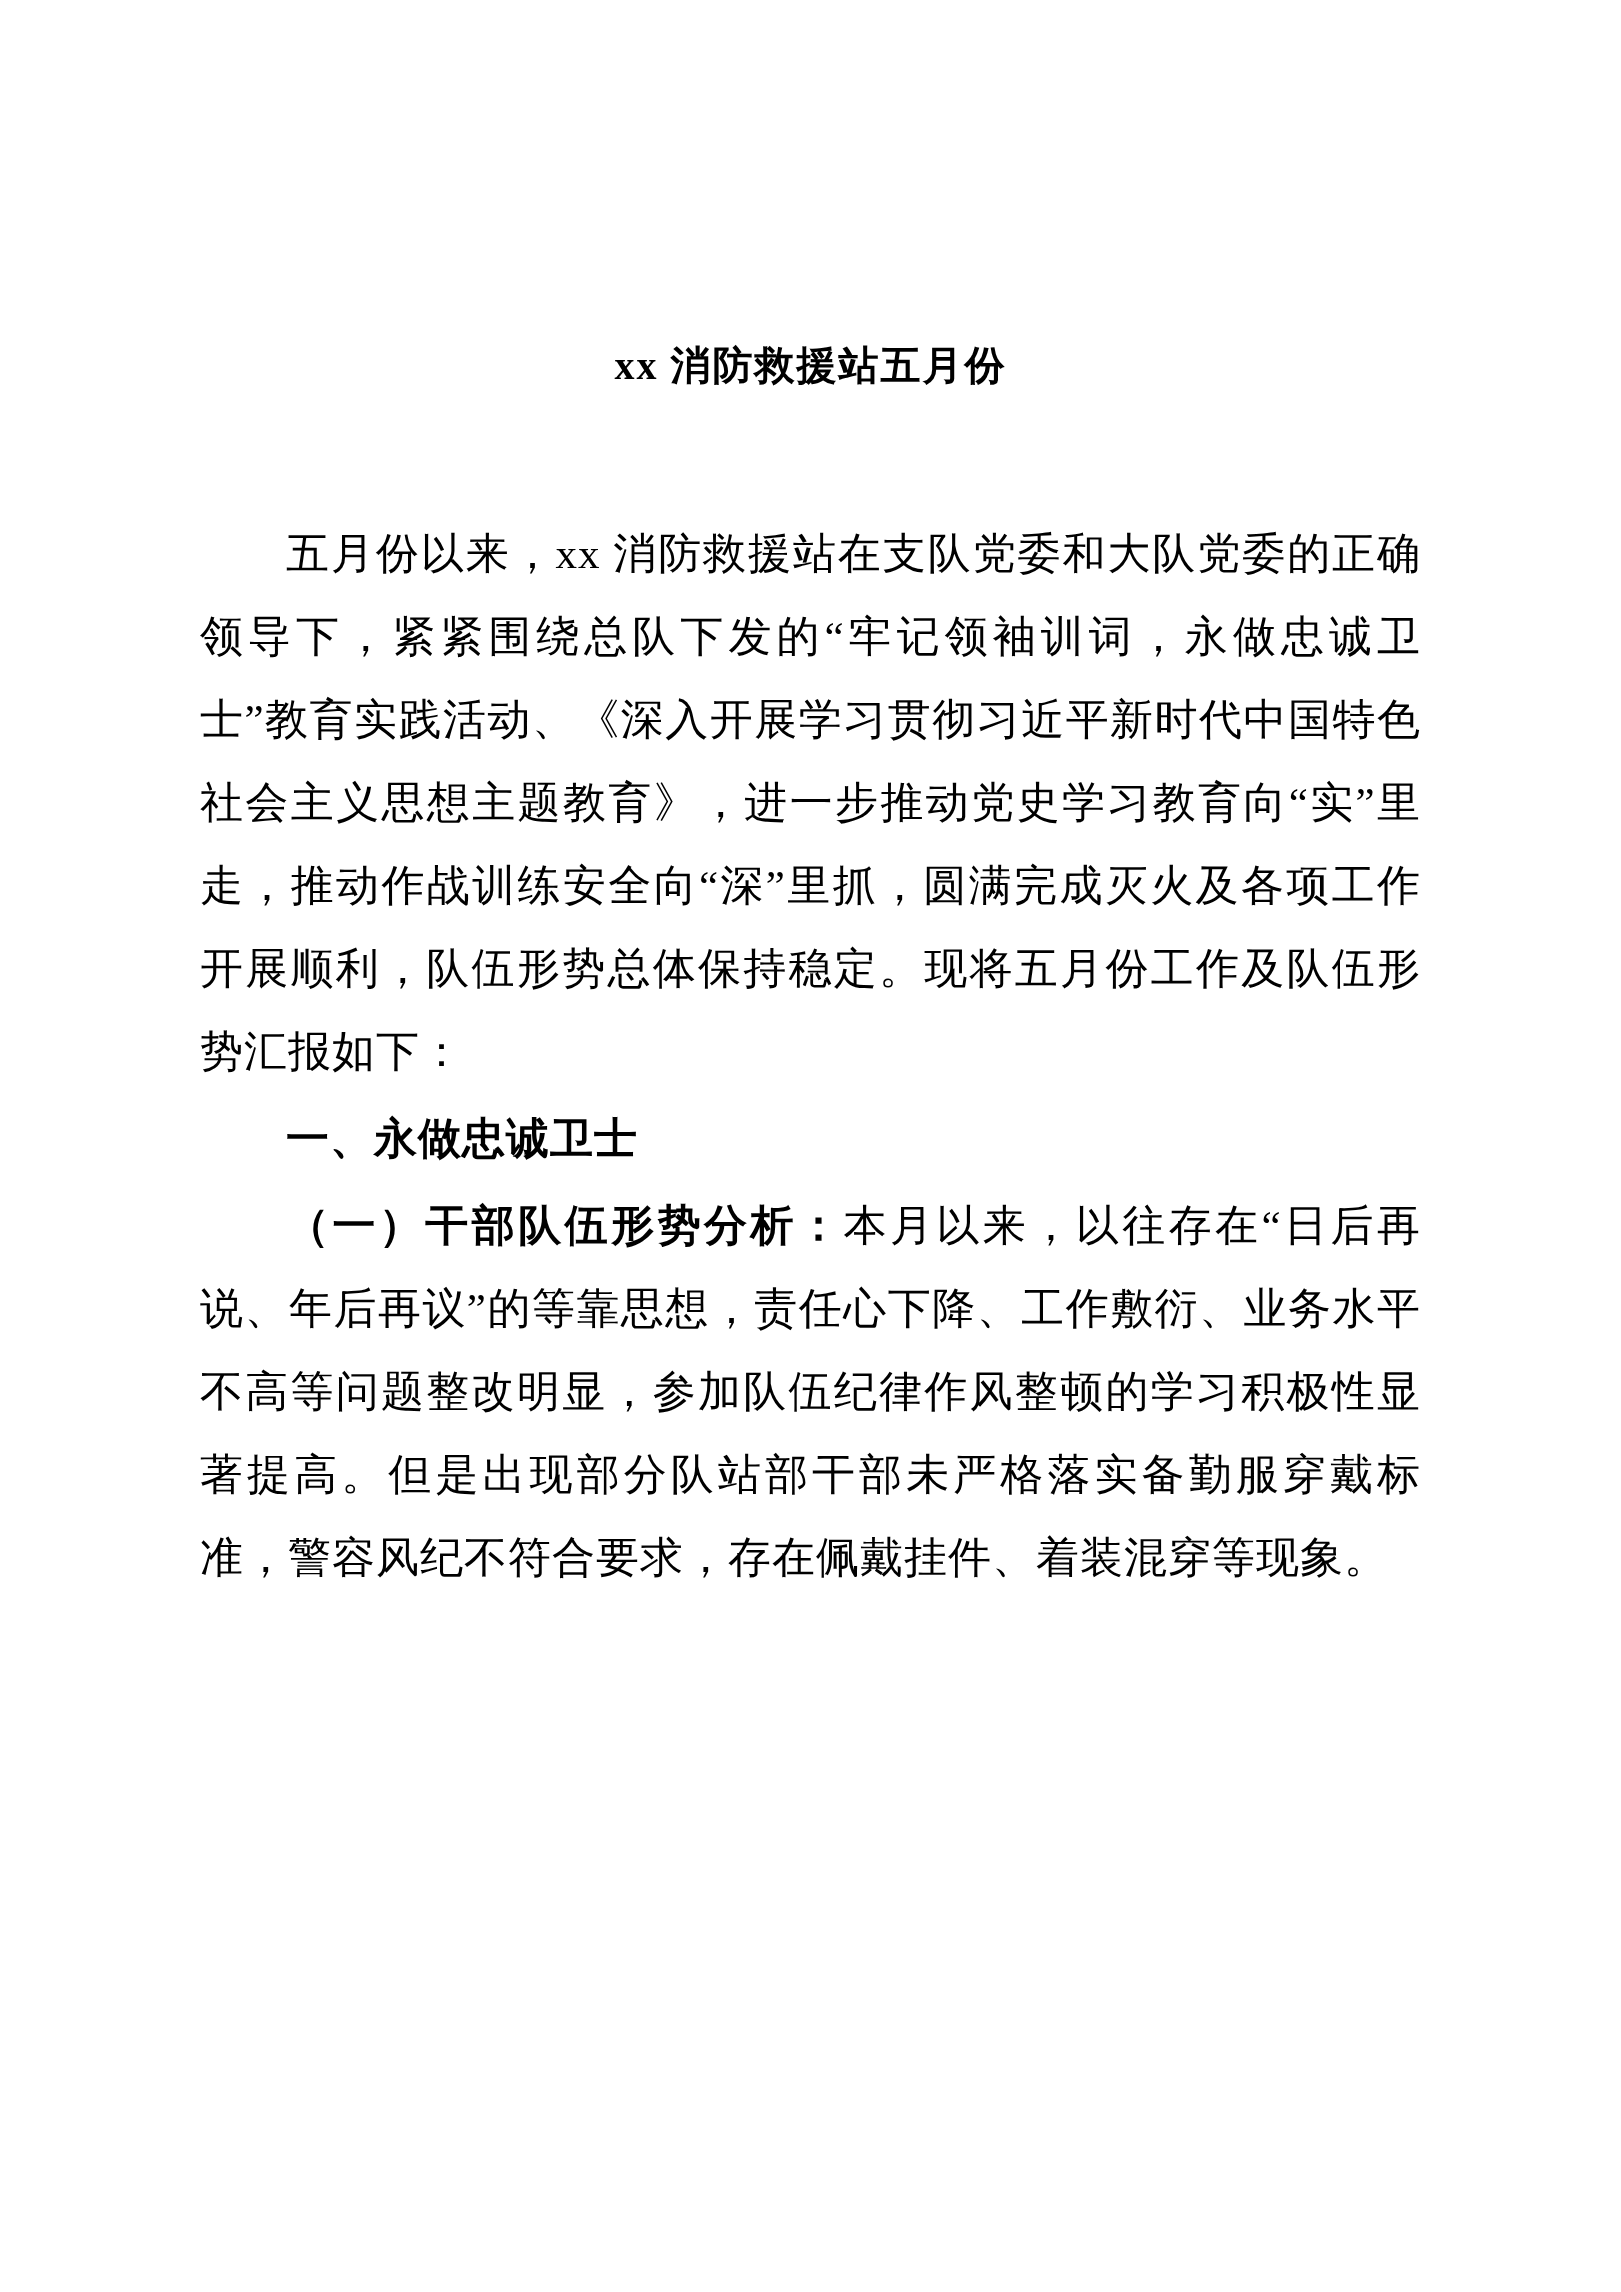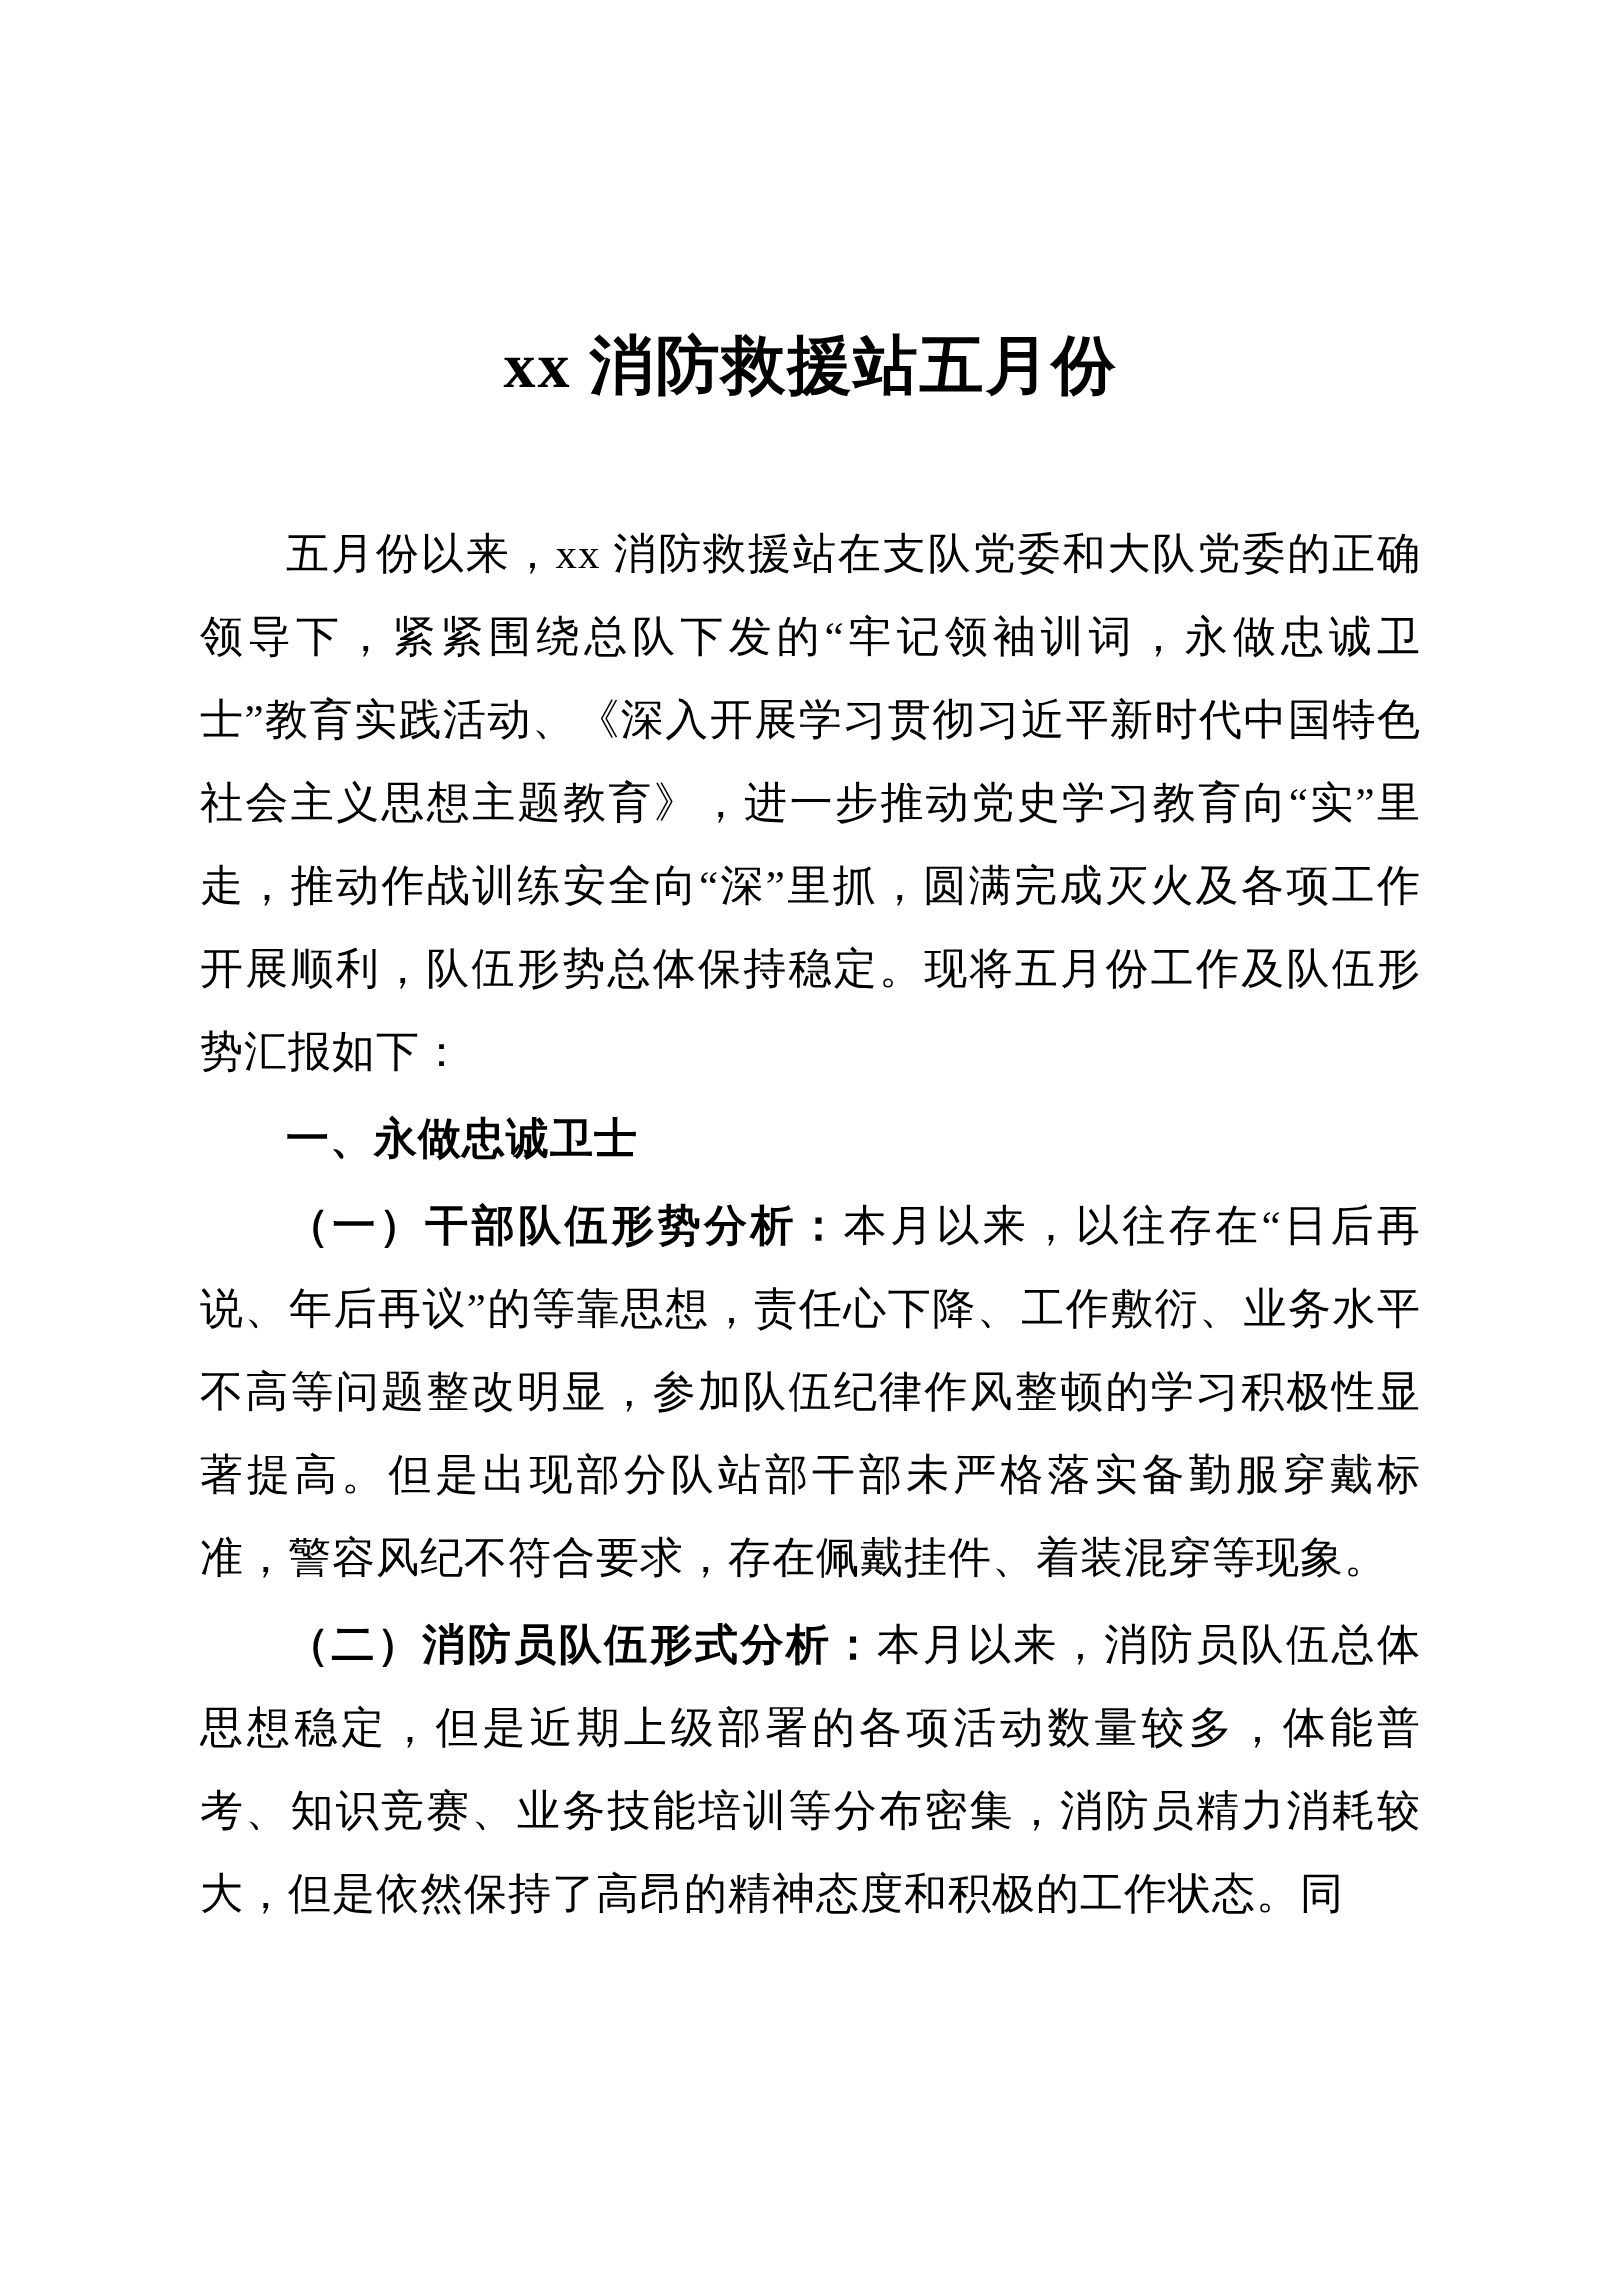--- a/index.html
+++ b/index.html
@@ -14,21 +14,21 @@
     margin: 0 auto;
     background: #ffffff;
     box-sizing: border-box;
     padding: 323px 196px 0 196px;
     color: #000000;
     font-family: "Liberation Serif", serif;
   }
   .doc-title {
     margin: 0 0 103px 0;
     text-align: center;
-    font-size: 64px;
+    font-size: 40px;
     line-height: 86px;
     font-weight: 700;
     letter-spacing: 2px;
   }
   .doc-title .title-line {
     display: block;
   }
   .para {
     margin: 4px;
     font-size: 43px;
@@ -54,16 +54,15 @@
   <h1 class="doc-title">
     <span class="title-line">xx 消防救援站五月份</span>
   </h1>
 
   <p class="para">五月份以来，xx 消防救援站在支队党委和大队党委的正确领导下，紧紧围绕总队下发的“牢记领袖训词，永做忠诚卫士”教育实践活动、《深入开展学习贯彻习近平新时代中国特色社会主义思想主题教育》，进一步推动党史学习教育向“实”里走，推动作战训练安全向“深”里抓，圆满完成灭火及各项工作开展顺利，队伍形势总体保持稳定。现将五月份工作及队伍形势汇报如下：</p>
 
   <p class="para section-heading">一、永做忠诚卫士</p>
 
   <p class="para"><span class="para-lead">（一）干部队伍形势分析：</span><span>本月以来，以往存在“日后再说、年后再议”的等靠思想，责任心下降、工作敷衍、业务水平不高等问题整改明显，参加队伍纪律作风整顿的学习积极性显著提高。但是出现部分队站部干部未严格落实备勤服穿戴标准，警容风纪不符合要求，存在佩戴挂件、着装混穿等现象。</span></p>
 
-  <p class="para"><span class="para-lead">（二）消防员队伍形式分析：</span><span>本月以来，消防员队伍总体思想稳定，但是近期上级部署的各项活动数量较多，体能普考、知识竞赛、业务技能培训等分布密集，消防员精力消耗较大，但是依然保持了高昂的精神态度和积极的工作状态。同</span></p>
 
 </div>
 
 
 </body></html>

